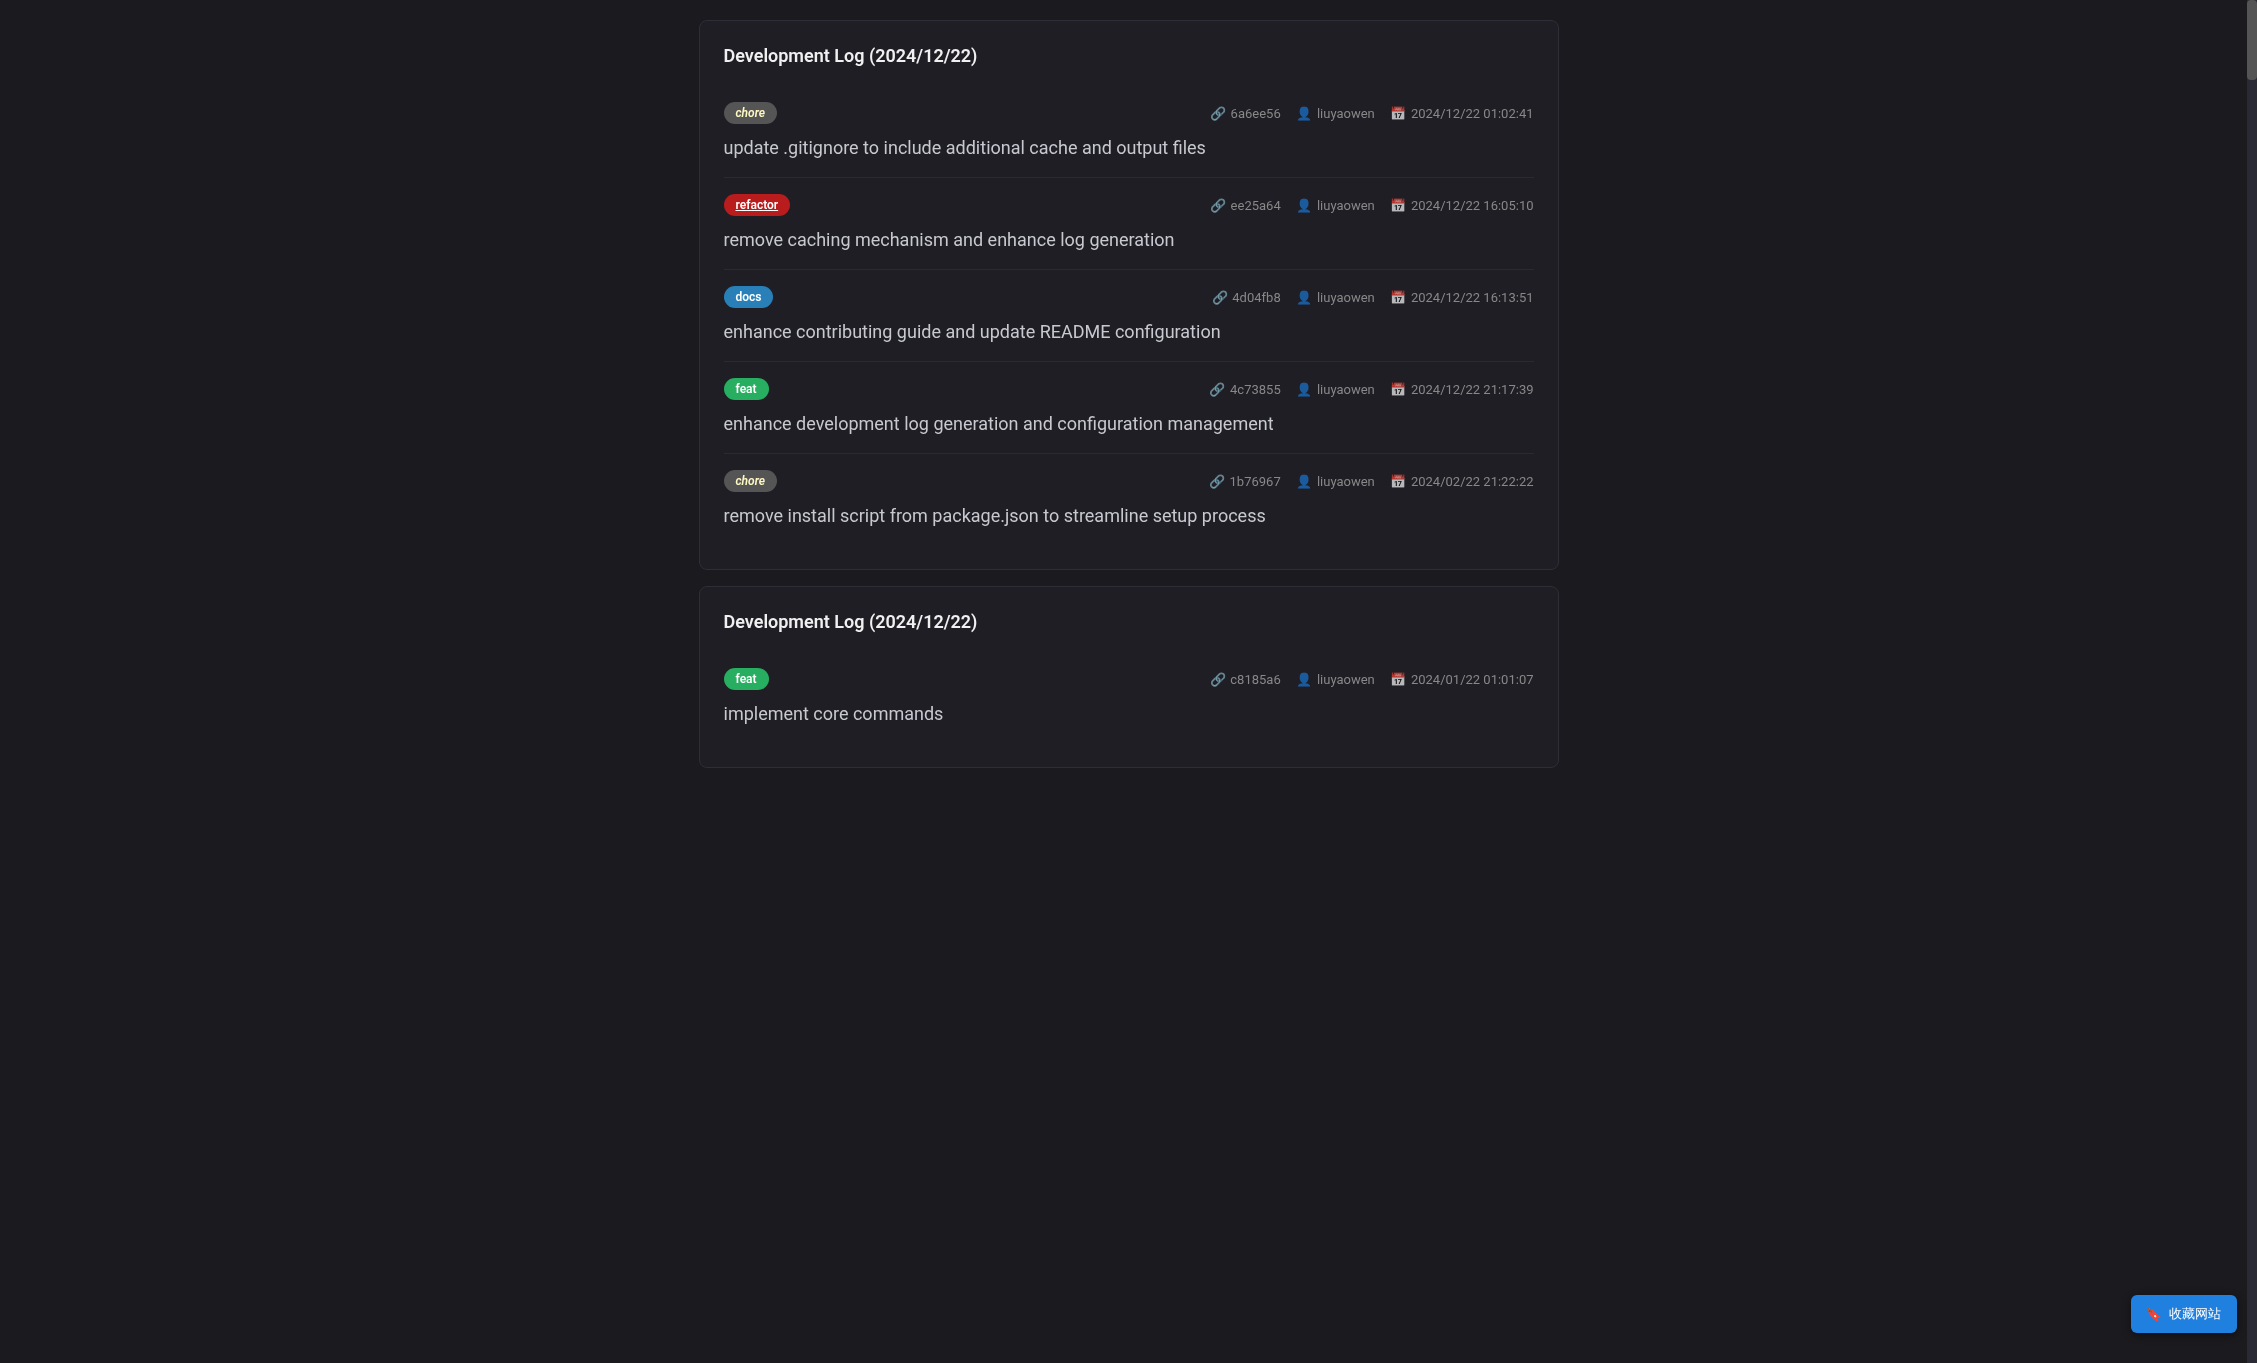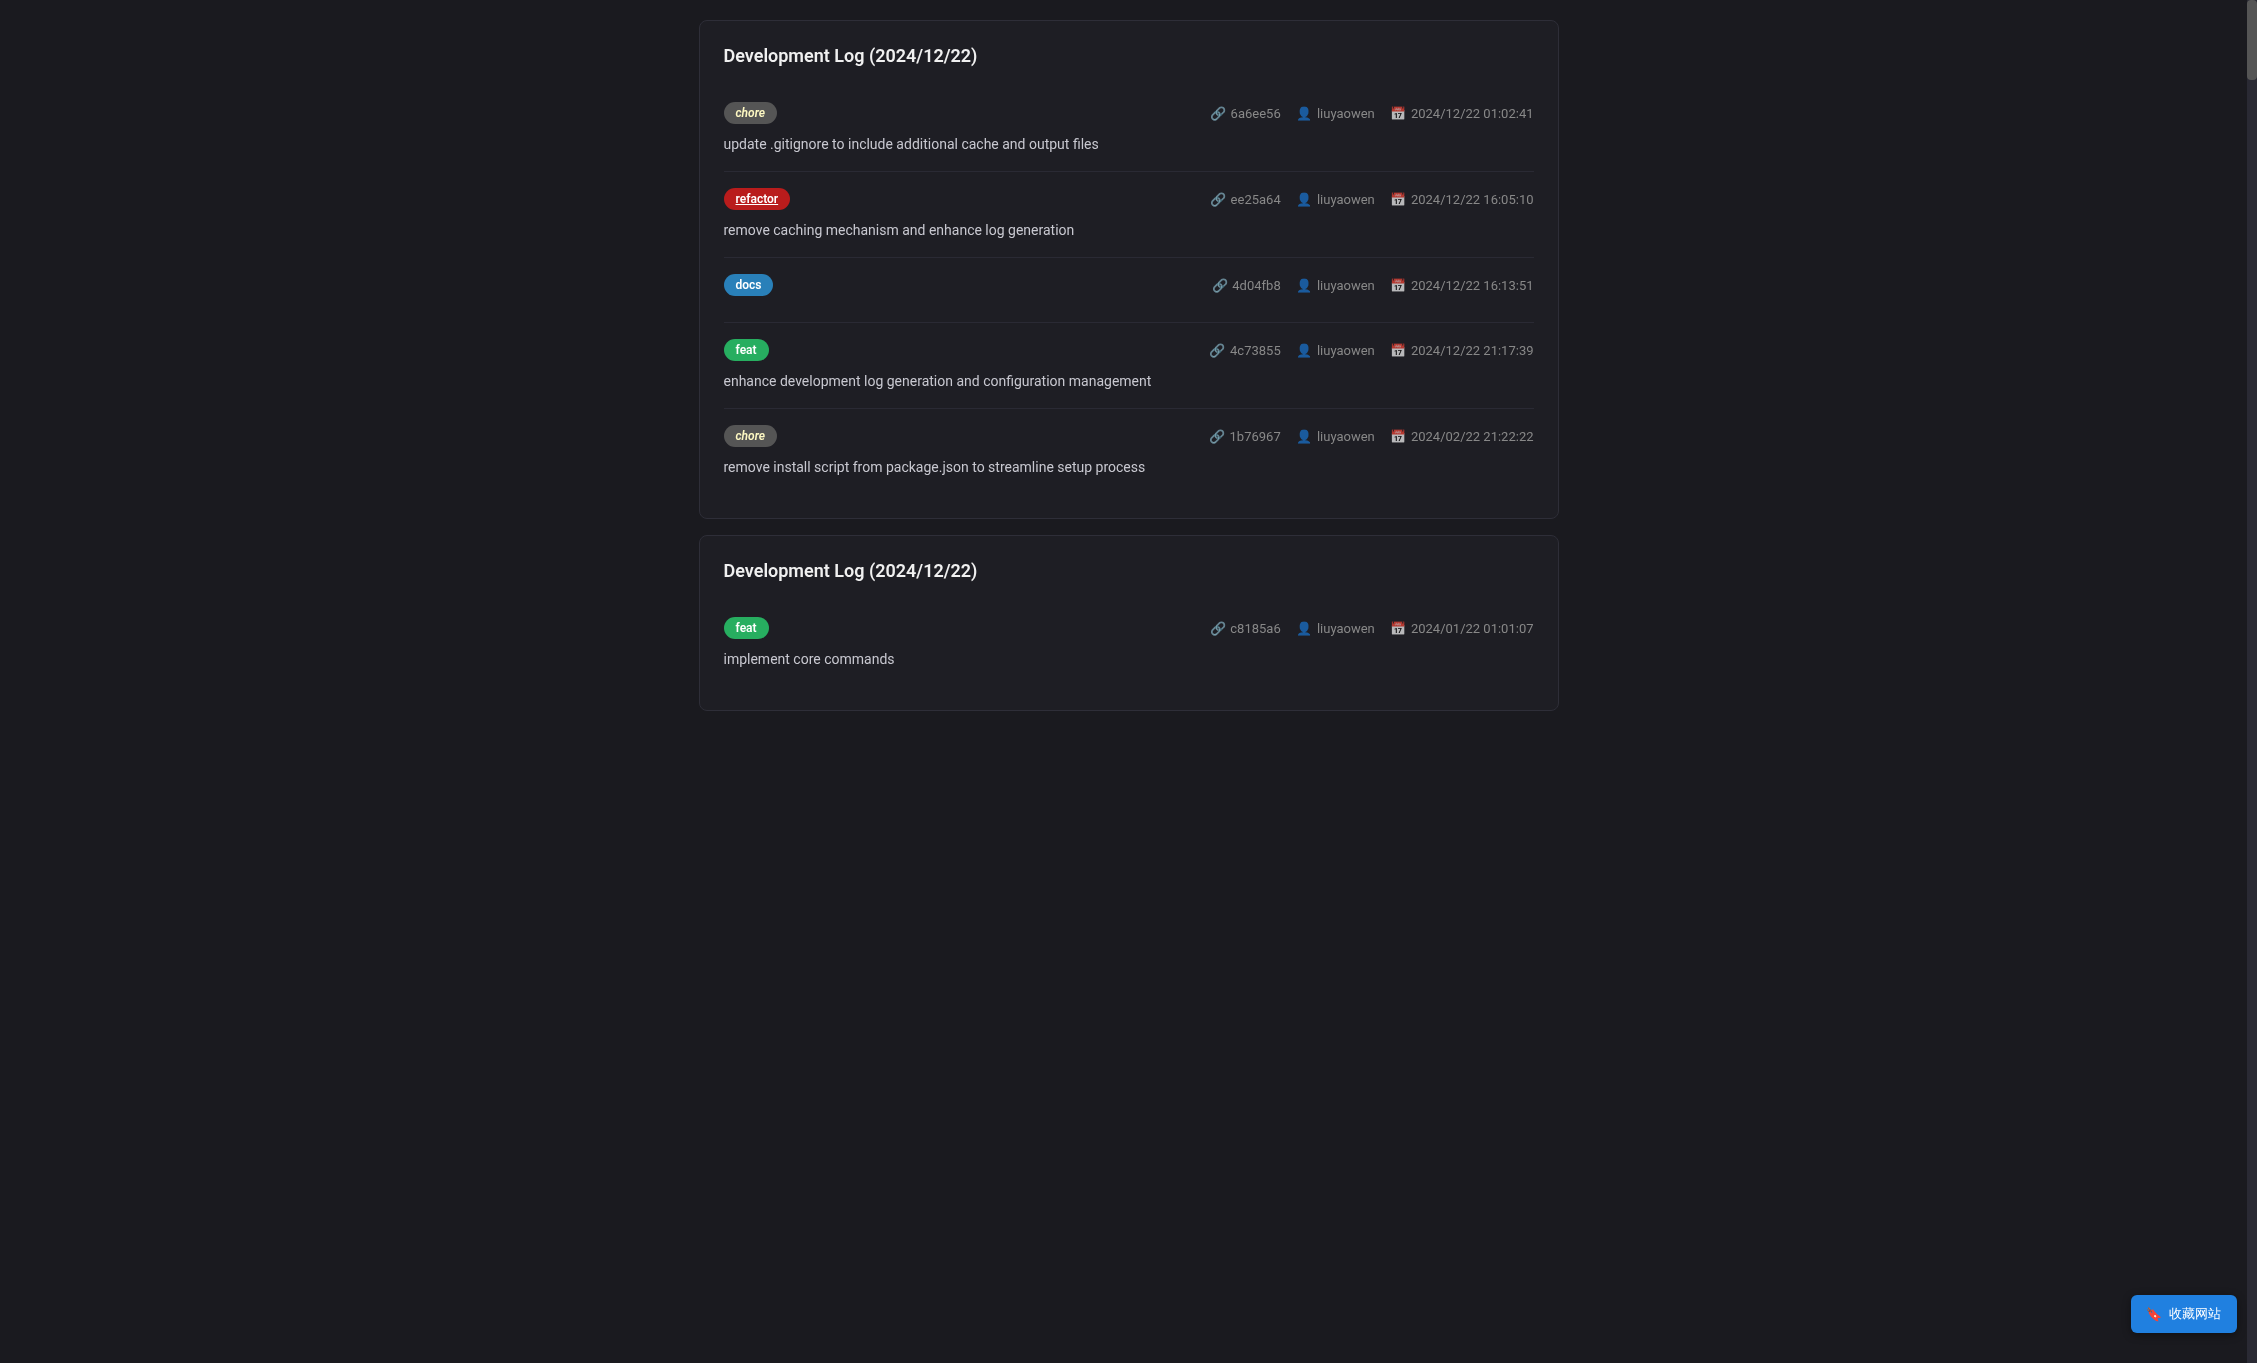--- a/index.html
+++ b/index.html
@@ -101,21 +101,21 @@
       align-items: center;
       gap: 4px;
     }
 
     .meta-icon {
       font-size: 13px;
       opacity: 0.7;
     }
 
     .commit-message {
-      font-size: 14px;
+      font-size: 18px;
       color: #c8c8d0;
       line-height: 1.5;
     }
 
     .bookmark-btn {
       position: fixed;
       bottom: 30px;
       right: 20px;
       background-color: #2080e0;
       color: #fff;
@@ -207,20 +207,21 @@
               <div class="commit-meta-item">
                 <span class="meta-icon">👤</span>
                 <span>liuyaowen</span>
               </div>
               <div class="commit-meta-item">
                 <span class="meta-icon">📅</span>
                 <span>2024/12/22 16:13:51</span>
               </div>
             </div>
           </div>
+          <div class="commit-message">enhance contributing guide and update README configuration</div>
         </div>
         <div class="commit-item">
           <div class="commit-header">
             <span class="commit-badge badge-feat">feat</span>
             <div class="commit-meta">
               <div class="commit-meta-item">
                 <span class="meta-icon">🔗</span>
                 <span>4c73855</span>
               </div>
               <div class="commit-meta-item">

